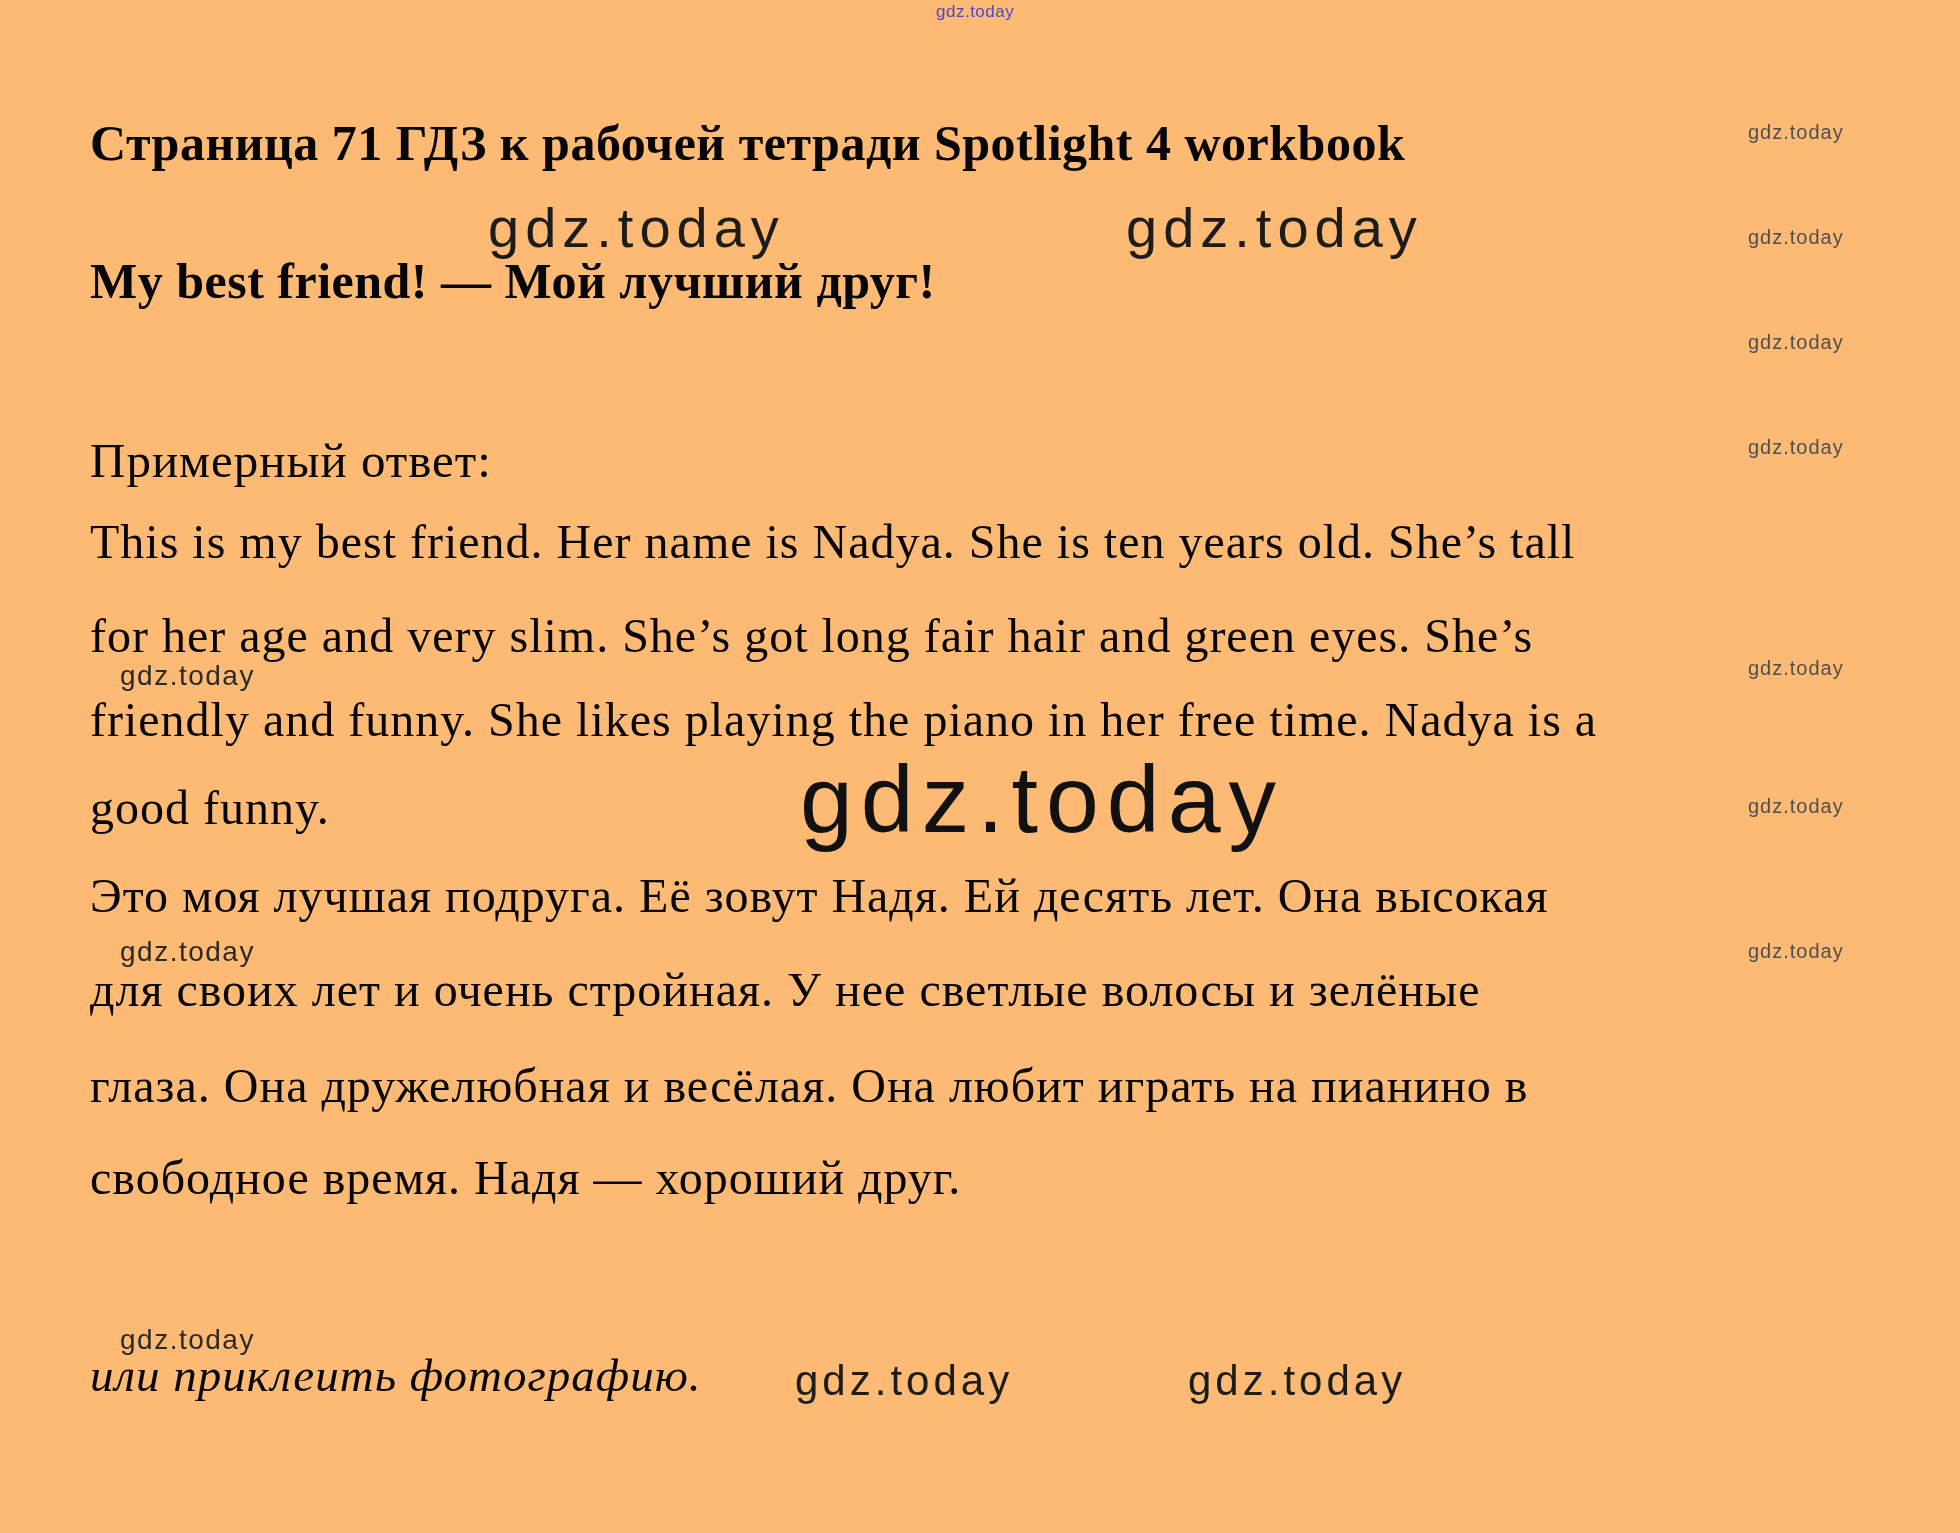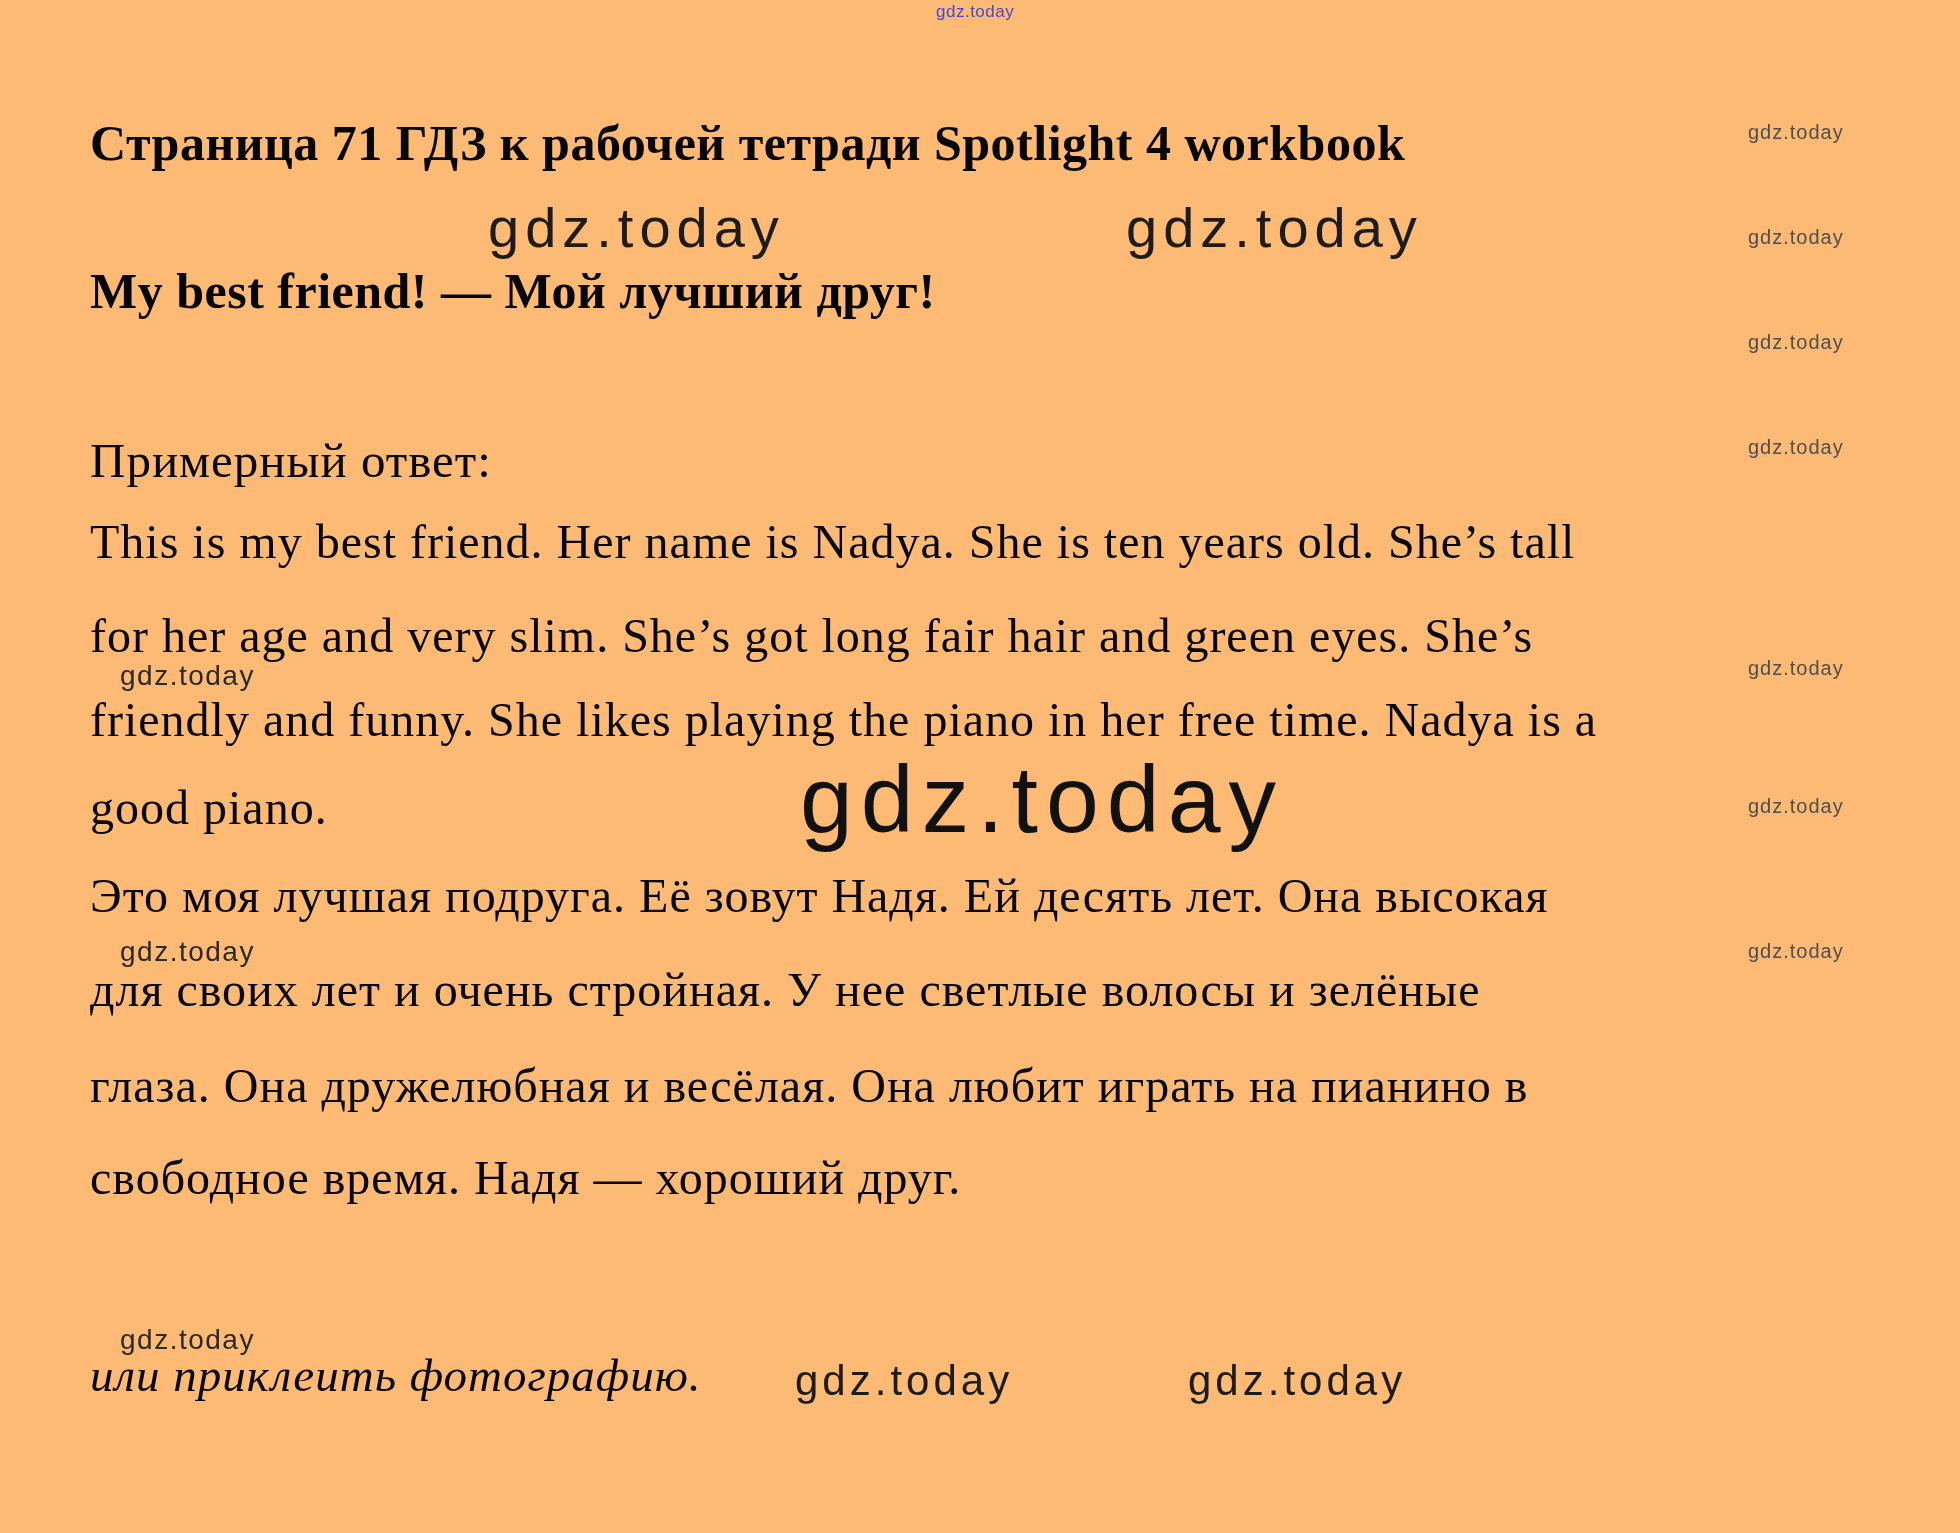--- a/index.html
+++ b/index.html
@@ -90,36 +90,36 @@
 
 <div class="page">
 
   <span class="wm wm-link" style="left:936px; top:3px;">gdz.today</span>
 
   <div class="tline title" style="top:118px;">Страница 71 ГДЗ к рабочей тетради Spotlight 4 workbook</div>
 
   <span class="wm wm-md" style="left:488px; top:200px;">gdz.today</span>
   <span class="wm wm-md" style="left:1126px; top:200px;">gdz.today</span>
 
-  <div class="tline heading" style="top:266px;">My best friend! — Мой лучший друг!</div>
+  <div class="tline heading" style="top:256px;">My best friend! — Мой лучший друг!</div>
 
   <span class="wm wm-xs" style="left:1748px; top:122px;">gdz.today</span>
   <span class="wm wm-xs" style="left:1748px; top:227px;">gdz.today</span>
   <span class="wm wm-xs" style="left:1748px; top:332px;">gdz.today</span>
   <span class="wm wm-xs" style="left:1748px; top:437px;">gdz.today</span>
   <span class="wm wm-xs" style="left:1748px; top:658px;">gdz.today</span>
   <span class="wm wm-xs" style="left:1748px; top:796px;">gdz.today</span>
   <span class="wm wm-xs" style="left:1748px; top:941px;">gdz.today</span>
 
   <div class="tline answer-label" style="top:396px;">Примерный ответ:</div>
 
   <div class="tline" style="top:518px;">This is my best friend. Her name is Nadya. She is ten years old. She’s tall</div>
   <div class="tline" style="top:612px;">for her age and very slim. She’s got long fair hair and green eyes. She’s</div>
   <div class="tline" style="top:696px;">friendly and funny. She likes playing the piano in her free time. Nadya is a</div>
-  <div class="tline" style="top:784px;">good piano.</div>
+  <div class="tline" style="top:784px;">good funny.</div>
 
   <span class="wm wm-left" style="left:120px; top:662px;">gdz.today</span>
   <span class="wm wm-left" style="left:120px; top:938px;">gdz.today</span>
   <span class="wm wm-left" style="left:120px; top:1326px;">gdz.today</span>
 
   <span class="wm wm-big" style="left:800px; top:752px;">gdz.today</span>
 
   <div class="tline" style="top:872px;">Это моя лучшая подруга. Её зовут Надя. Ей десять лет. Она высокая</div>
   <div class="tline" style="top:966px;">для своих лет и очень стройная. У нее светлые волосы и зелёные</div>
   <div class="tline" style="top:1062px;">глаза. Она дружелюбная и весёлая. Она любит играть на пианино в</div>

